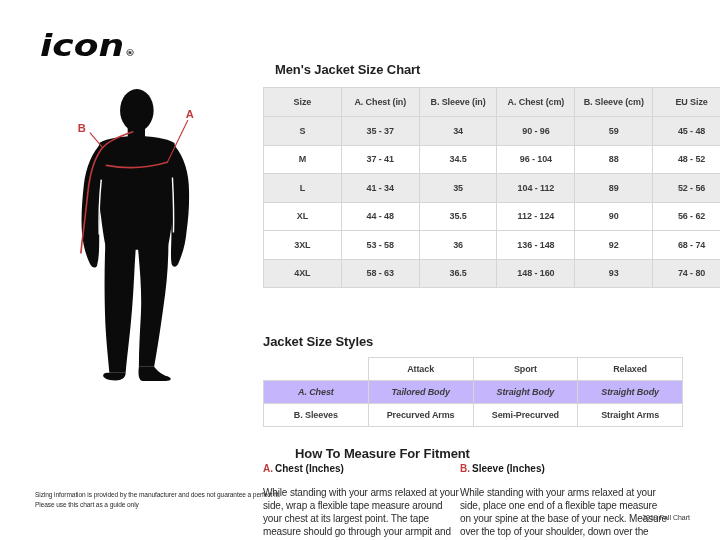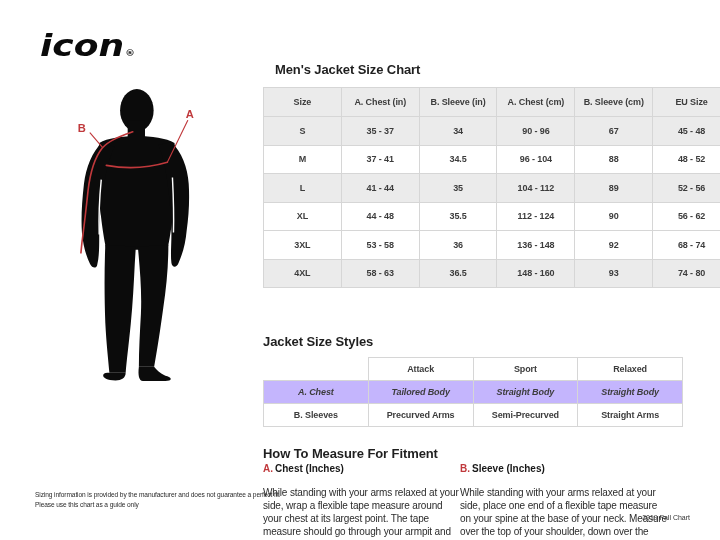--- a/index.html
+++ b/index.html
@@ -12,21 +12,21 @@
     font-family:"DejaVu Sans",sans-serif;
     font-size:30px;font-weight:bold;font-style:italic;color:#0a0a0a;
     transform:scaleX(1.2);transform-origin:left center;letter-spacing:0px;
   }
   .logo .reg{font-size:8px;font-style:normal;margin-left:1px;}
   .figure{position:absolute;left:33px;top:84px;}
 
   .h{position:absolute;left:263px;margin:0;font-size:13px;font-weight:bold;color:#1f1f1f;letter-spacing:-0.1px;}
   .heading1{top:62px;padding-left:12px;}
   .heading2{top:334px;}
-  .heading3{top:446px;}
+  .heading3{top:446px;margin-left:32px;}
 
   table{border-collapse:collapse;table-layout:fixed;position:absolute;left:263px;background:#fff;}
   th,td{
     border:1px solid #d6d6d6;font-size:9px;font-weight:bold;color:#3c3c3c;
     text-align:center;vertical-align:middle;padding:0;letter-spacing:-0.1px;
   }
   .t1{top:87px;width:468px;}
   .t1 thead tr{background:#ebebeb;height:29px;}
   .t1 tbody tr{height:28.5px;}
   .t1 tbody tr.gray{background:#ebebeb;}
@@ -92,34 +92,34 @@
         <th>B. Sleeve (cm)</th>
         <th>EU Size</th>
       </tr>
     </thead>
   <tbody>
       <tr class="gray">
         <td>S</td>
         <td>35 - 37</td>
         <td>34</td>
         <td>90 - 96</td>
-        <td>67</td>
+        <td>59</td>
         <td>45 - 48</td>
       </tr>
       <tr>
         <td>M</td>
         <td>37 - 41</td>
         <td>34.5</td>
         <td>96 - 104</td>
         <td>88</td>
         <td>48 - 52</td>
       </tr>
       <tr class="gray">
         <td>L</td>
-        <td>41 - 44</td>
+        <td>41 - 34</td>
         <td>35</td>
         <td>104 - 112</td>
         <td>89</td>
         <td>52 - 56</td>
       </tr>
       <tr>
         <td>XL</td>
         <td>44 - 48</td>
         <td>35.5</td>
         <td>112 - 124</td>

